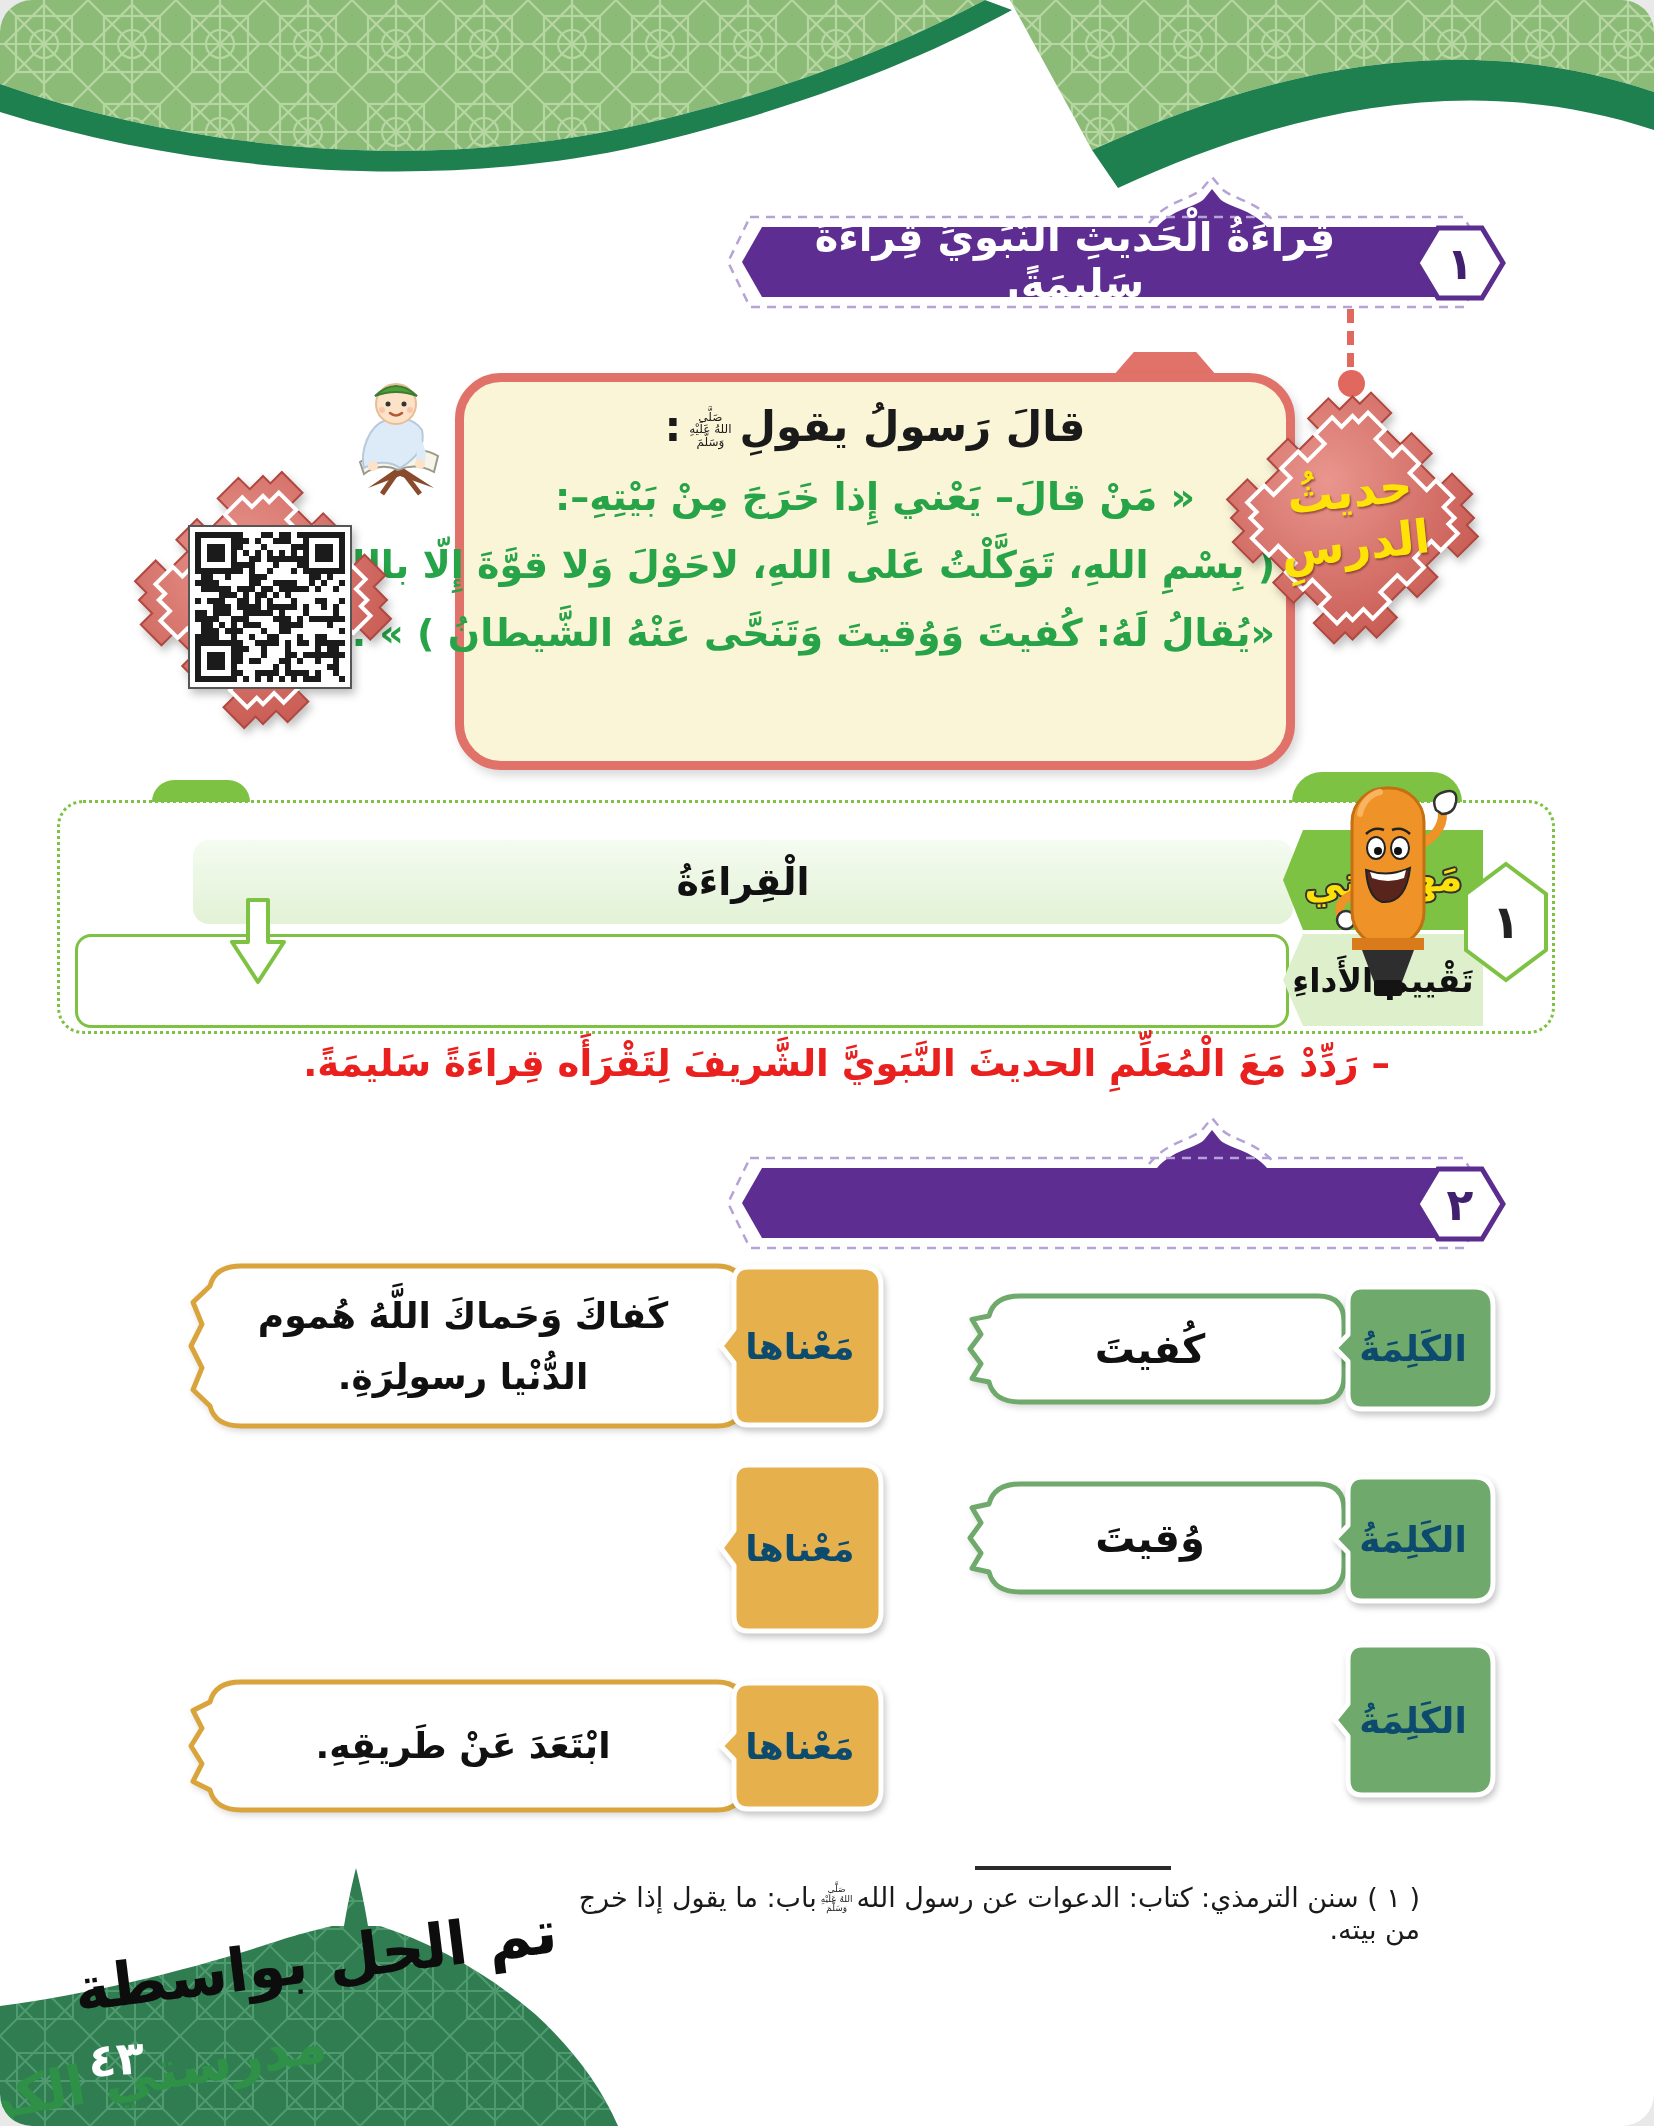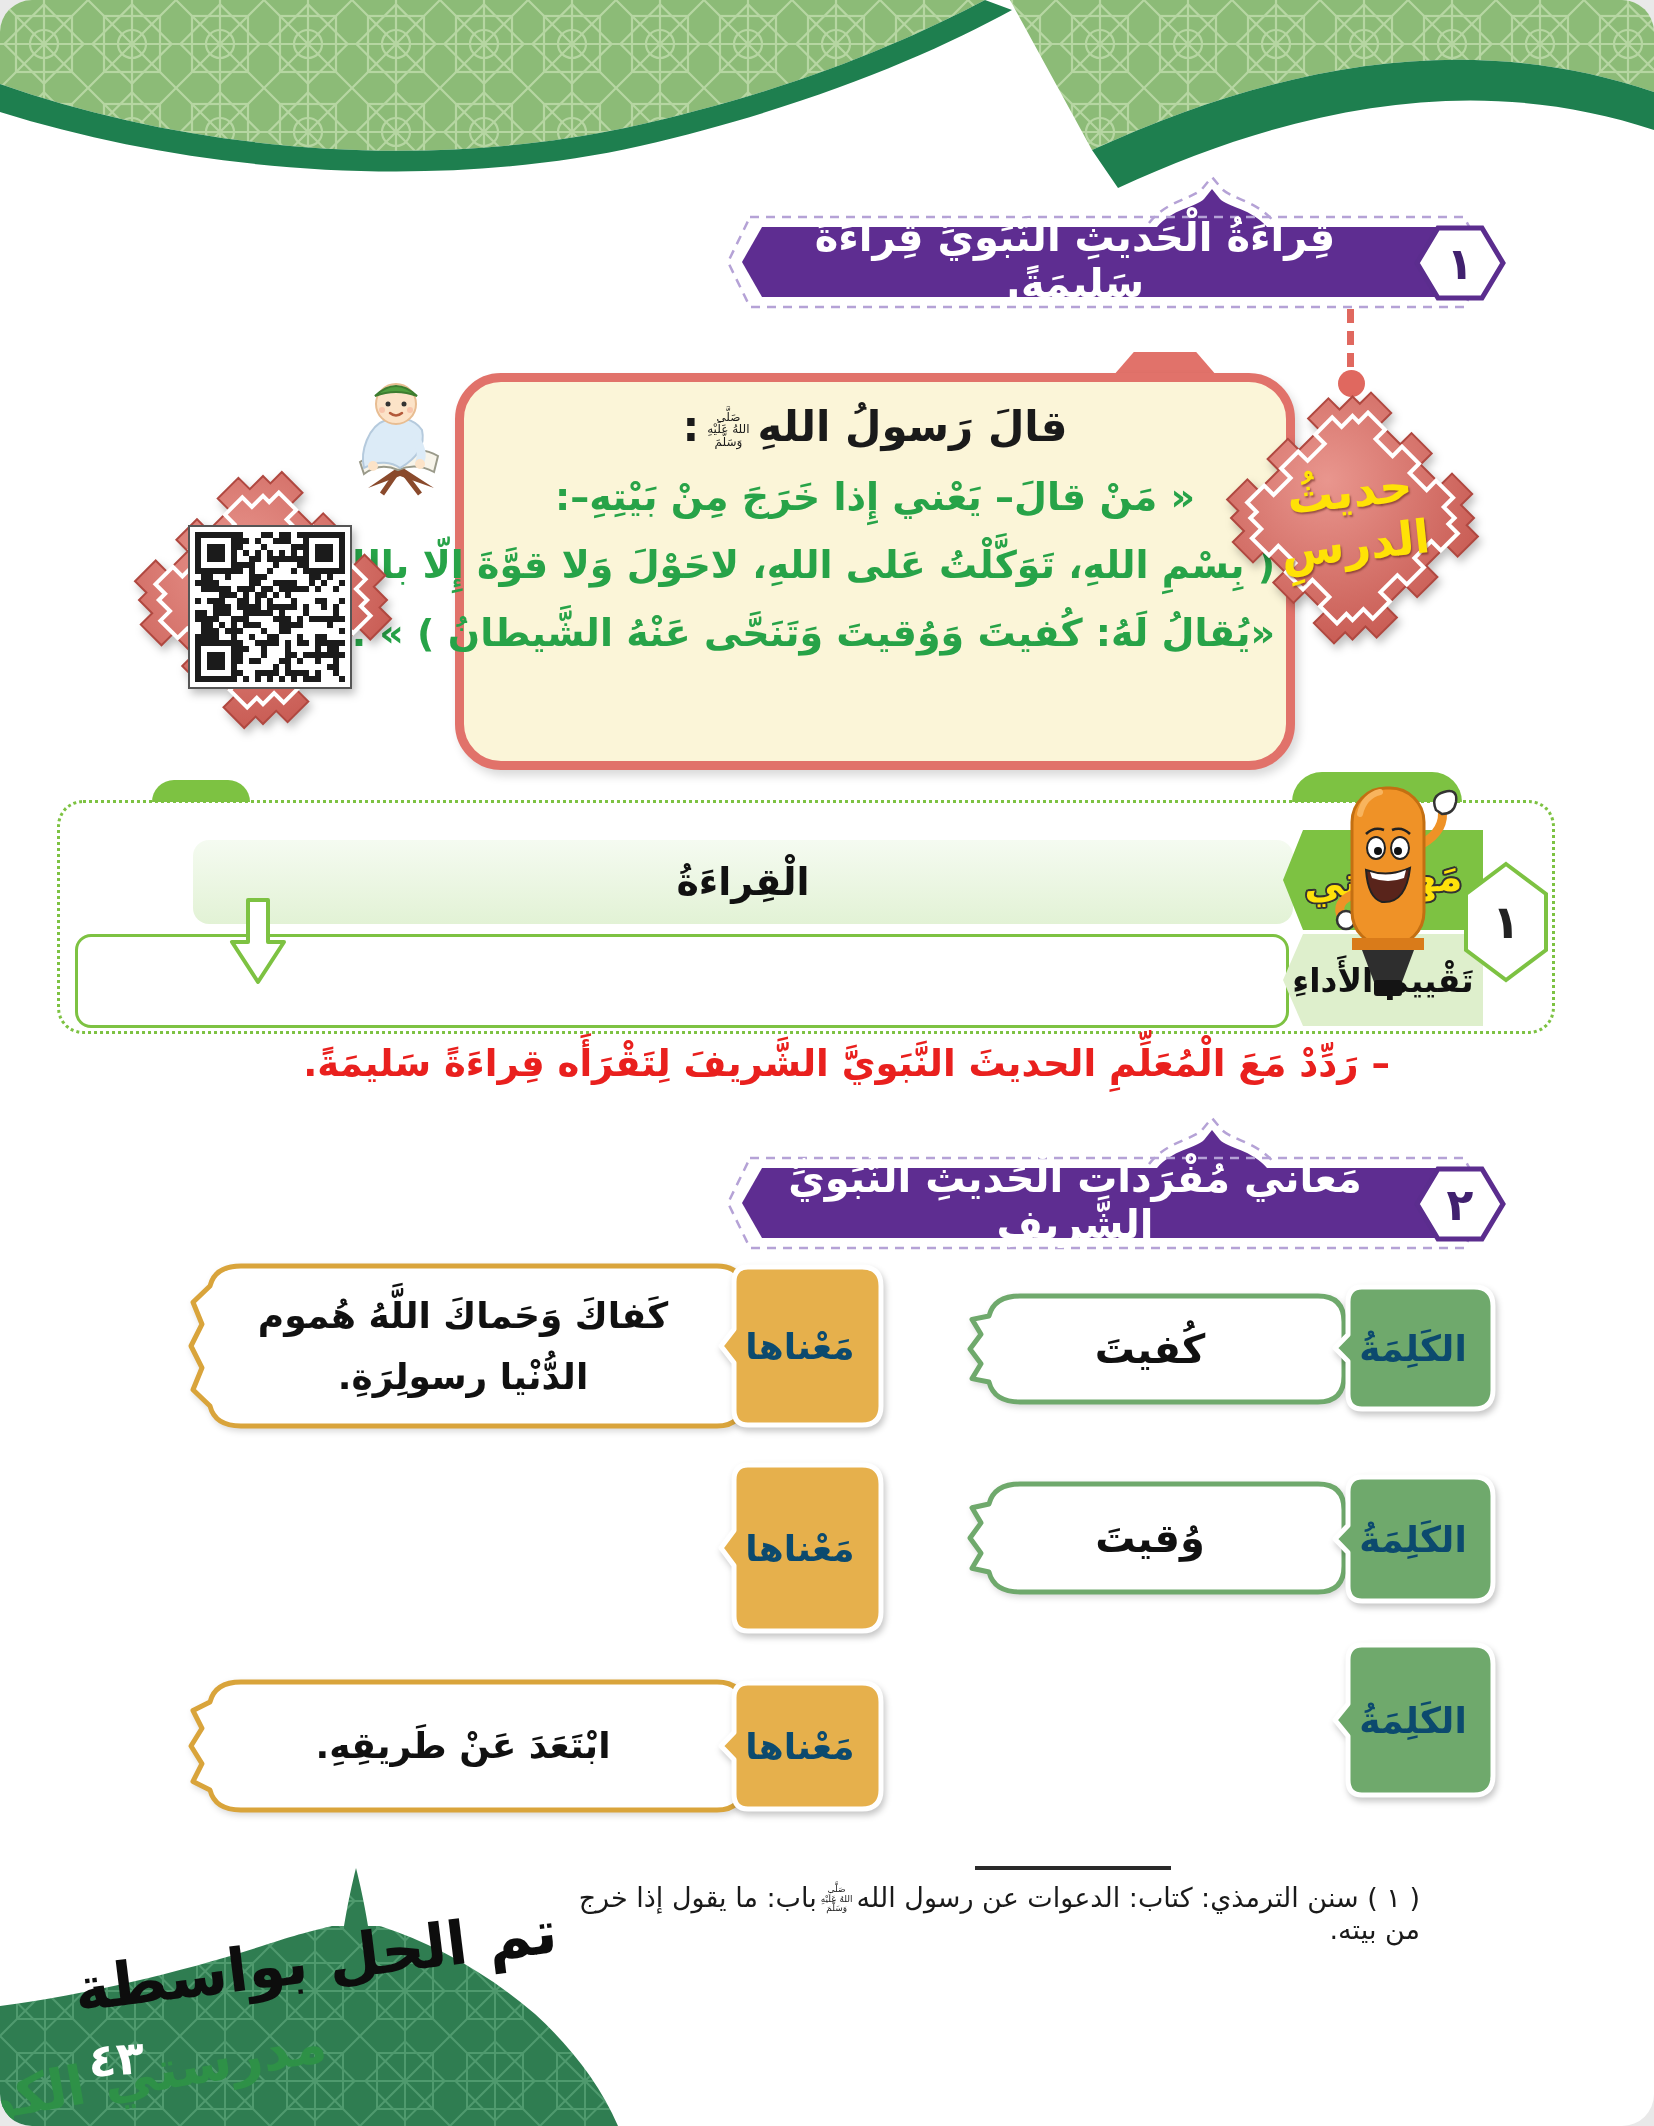--- a/index.html
+++ b/index.html
@@ -107,21 +107,21 @@
   </svg>
   <div class="abs center hex-num" style="left:1414px;top:222px;width:92px;height:82px">١</div>
 
   <div class="abs connector-dash" style="left:1347px;top:309px;height:58px"></div>
   <div class="abs connector-dot" style="left:1338px;top:370px;width:27px;height:27px"></div>
 
   <div class="abs card-top-bump" style="left:1100px;top:352px;width:130px;height:24px"></div>
   <div class="abs hadith-card" style="left:455px;top:373px;width:822px;height:379px"></div>
   <div class="abs hadith-text" style="left:475px;top:388px;width:800px;height:360px">
     <div class="h-line1">
-      <span>قالَ رَسولُ اللهِ</span><span class="saw-stack">
+      <span>قالَ رَسولُ يقولِ</span><span class="saw-stack">
           <span>صَلَّى</span>
           <span>اللهُ عَلَيْهِ</span>
           <span>وَسَلَّمَ</span>
         </span><span>:</span>
     </div>
     <div class="h-green">« مَنْ قالَ– يَعْني إِذا خَرَجَ مِنْ بَيْتِهِ–:</div>
     <div class="h-green">( بِسْمِ اللهِ، تَوَكَّلْتُ عَلى اللهِ، لاحَوْلَ وَلا قوَّةَ إِلّا باللهِ</div>
     <div class="h-green">
       <span>«يُقالُ لَهُ: كُفيتَ وَوُقيتَ وَتَنَحَّى عَنْهُ الشَّيطانُ ) » .</span><span class="ref" dir="ltr">(١)</span>
     </div>
@@ -842,21 +842,20 @@
   </svg>
 
   <div class="abs instruction rtl" style="left:335px;top:1042px;width:1055px;height:56px">– رَدِّدْ مَعَ الْمُعَلِّمِ الحديثَ النَّبَويَّ الشَّريفَ لِتَقْرَأَه قِراءَةً سَليمَةً.</div>
 
   <svg class="abs" style="left:722px;top:1108px" width="800" height="160" viewBox="0 0 800 160">
     <path d="M435,60 C450,42 474,40 482,32 L490,22 L498,32 C506,40 530,42 545,60 Z" fill="#5E2D91"></path>
     <path d="M427,56 C444,34 470,32 480,22 L490,10 L500,22 C510,32 536,34 553,56" fill="none" stroke="#B5A2D6" stroke-width="2.5" stroke-dasharray="9 7"></path>
     <polygon points="28,50 742,50 766,95 742,140 28,140 6,95" fill="none" stroke="#B5A2D6" stroke-width="2.5" stroke-dasharray="9 7"></polygon>
     <polygon points="40,60 730,60 752,95 730,130 40,130 20,95" fill="#5E2D91"></polygon>
   </svg>
-  <div class="abs banner-title rtl" style="left:775px;top:1165px;width:600px;height:72px">مَعاني مُفْرَدات الْحَديثِ النَّبَويِّ الشَّريفِ</div>
   <svg class="abs" style="left:1414px;top:1163px" width="92" height="82" viewBox="0 0 92 82">
     <polygon points="3,41 24,6 68,6 89,41 68,76 24,76" fill="#fff" stroke="#5B2D8E" stroke-width="5"></polygon>
   </svg>
   <div class="abs center hex-num" style="left:1414px;top:1163px;width:92px;height:82px">٢</div>
 
   <div class="abs bracket-box" style="left:183px;top:1262px;width:564px;height:168px">
       <svg class="fill-svg" width="564" height="168">
         <path d="M 534 4 Q 560 4 560 30 L 560 138 Q 560 164 534 164 L 58 164 Q 32 164 27 144 L 10 127.7 L 19 105.8 L 8 84.0 L 19 62.2 L 10 40.3 L 27 24 Q 32 4 58 4 Z" fill="#fff" stroke="#D9A43B" stroke-width="5" stroke-linejoin="round"></path>
       </svg>
     <div class="overlay meaning-text rtl">كَفاكَ وَحَماكَ اللَّهُ هُموم الدُّنْيا رسولِرَةِ.</div>

